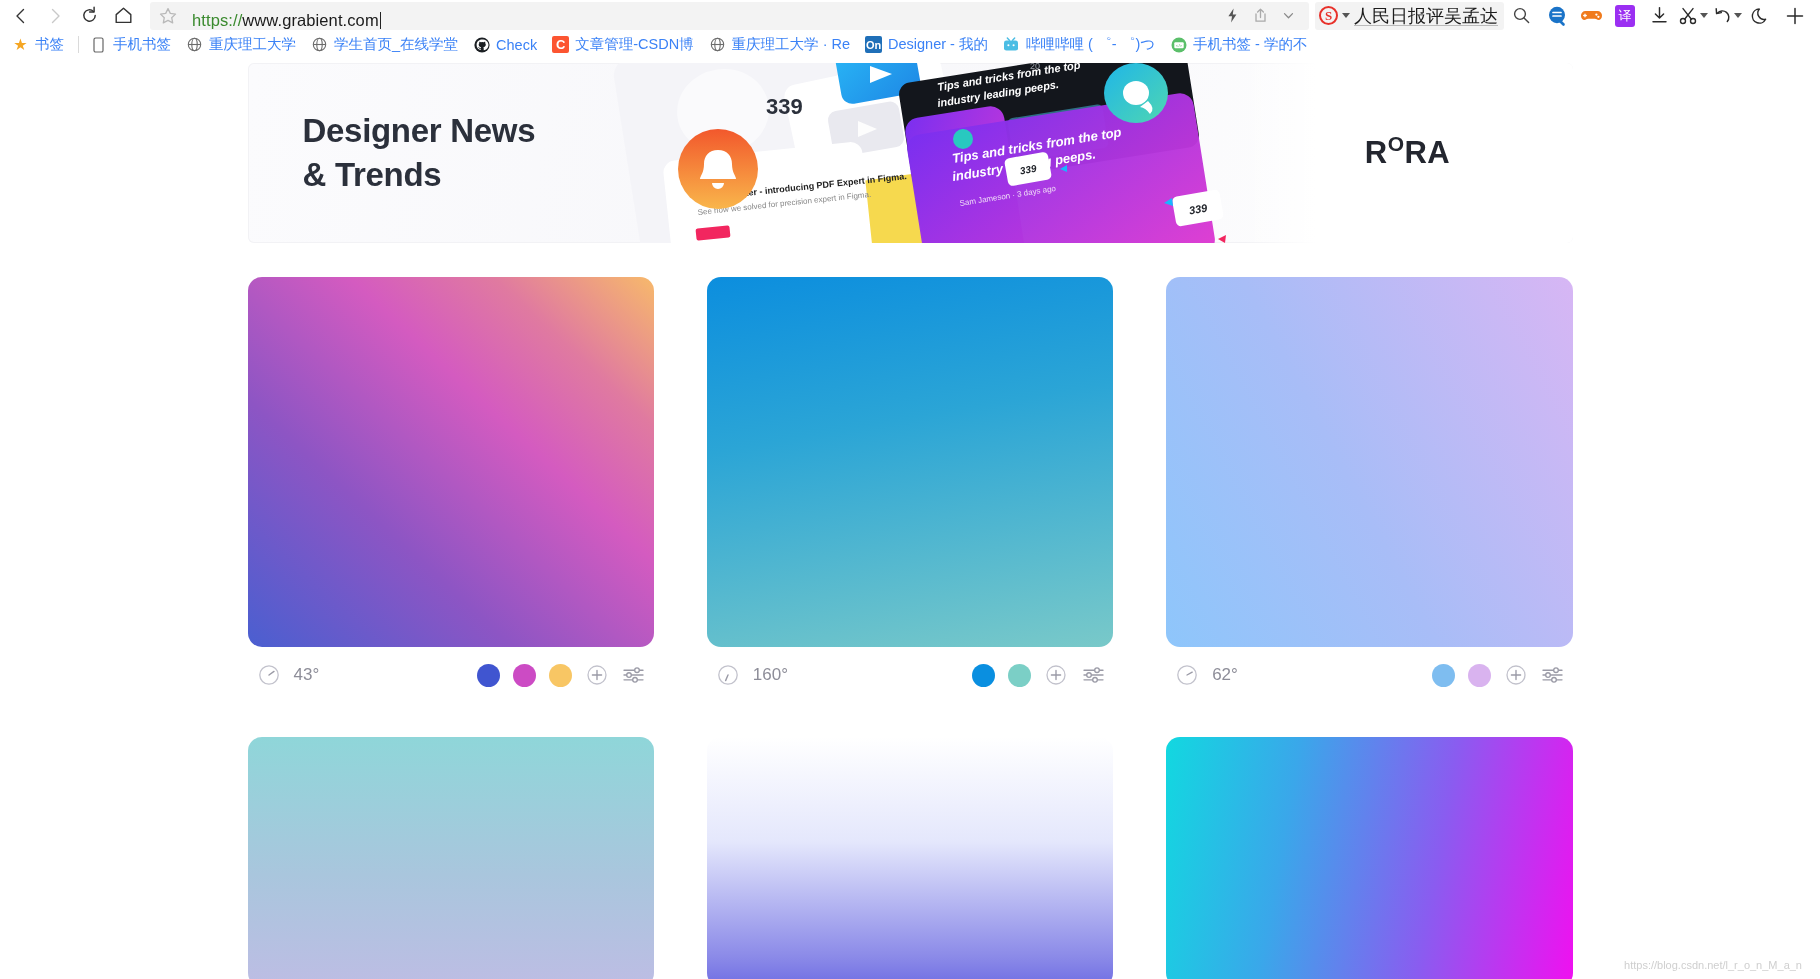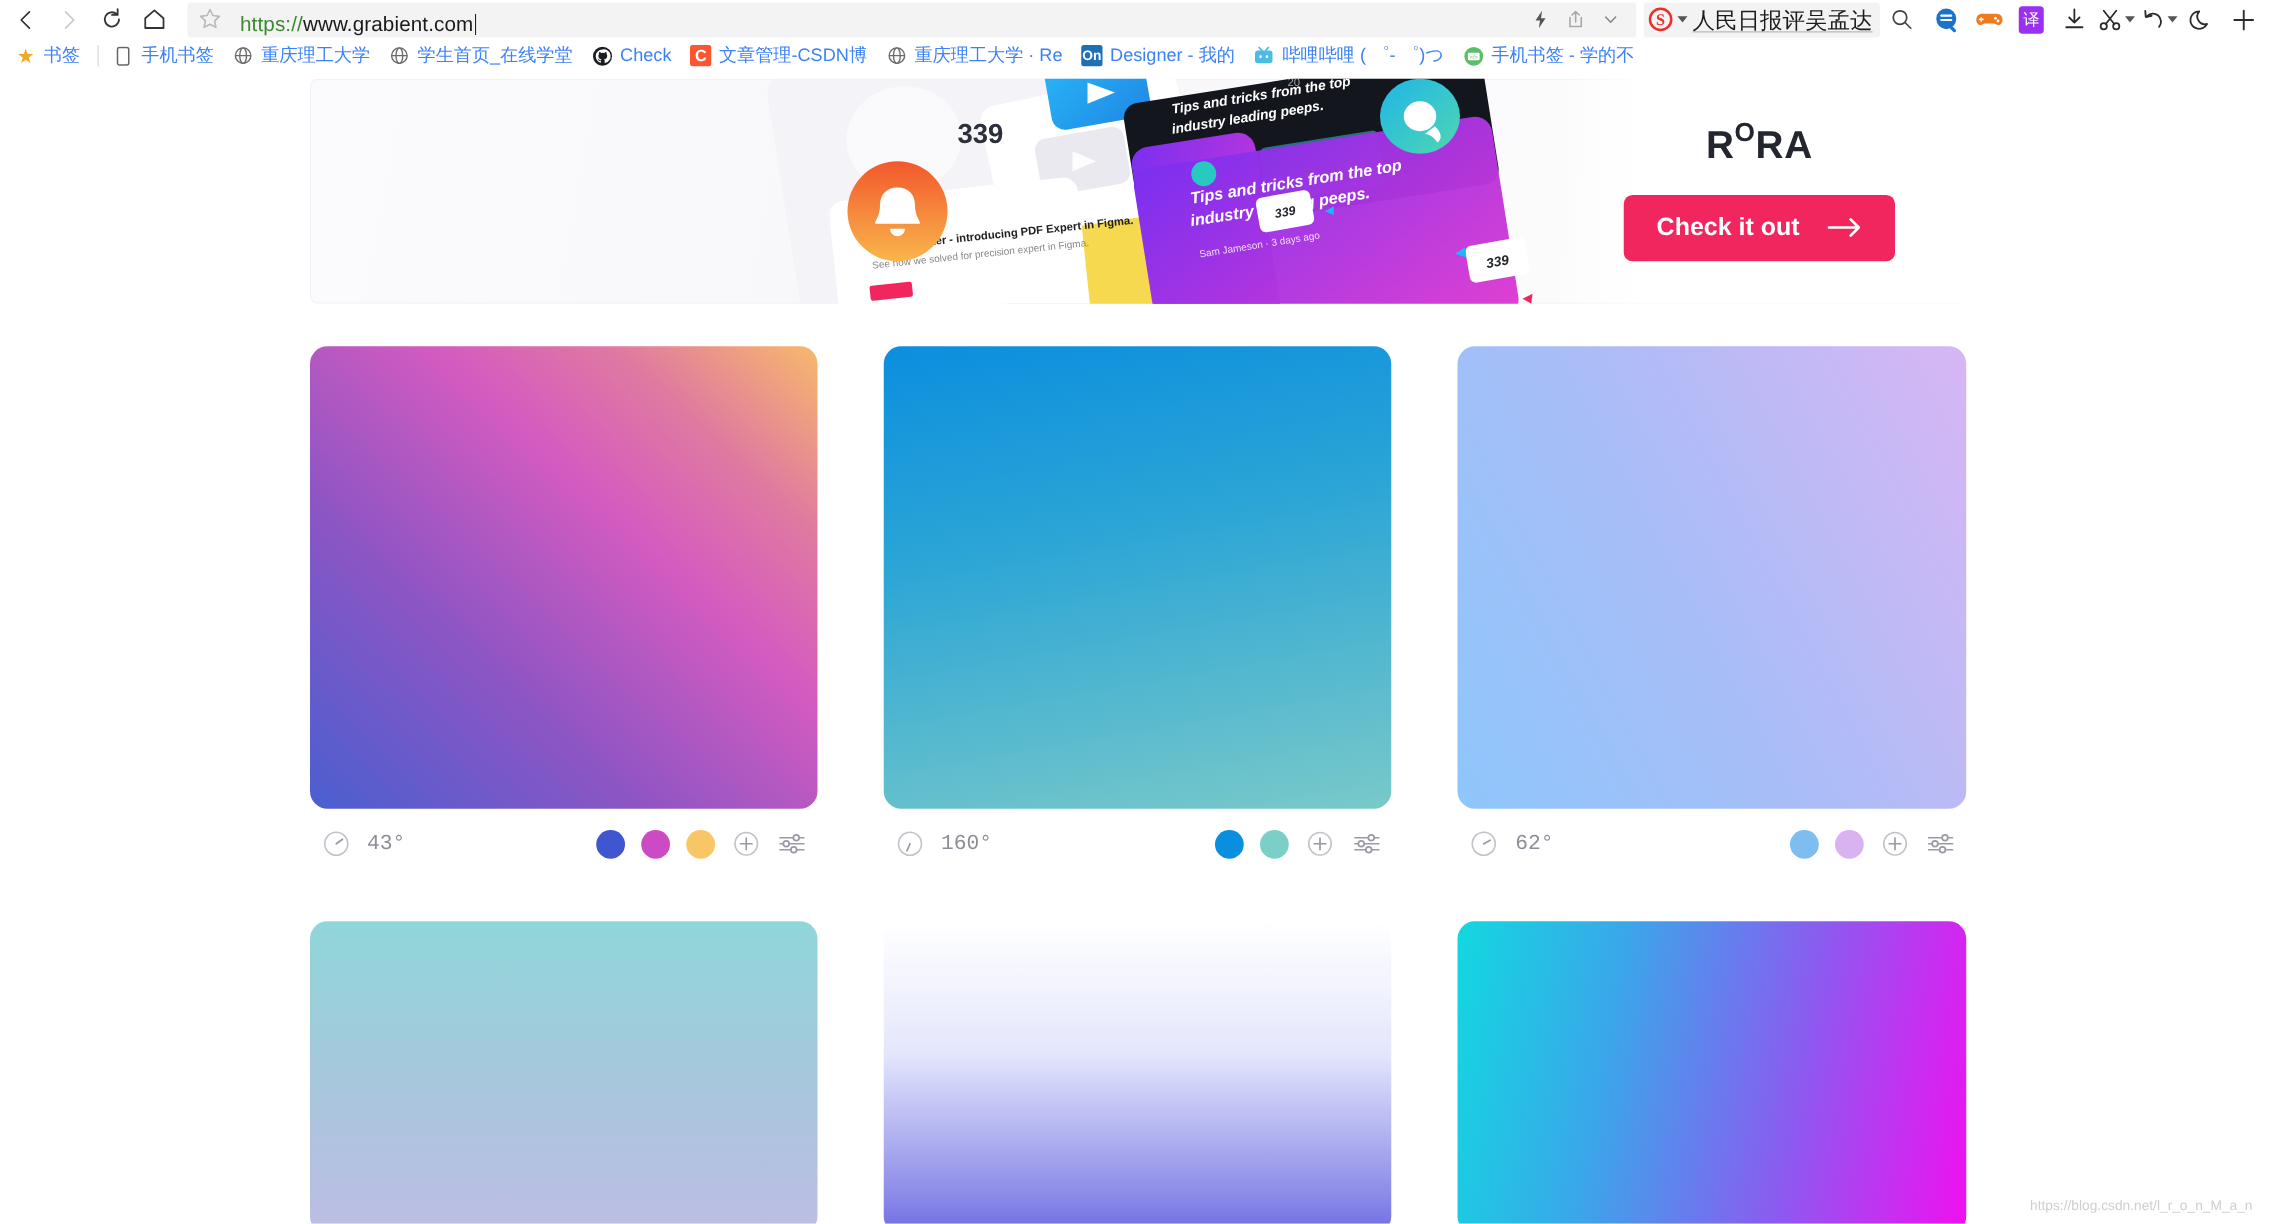--- a/index.html
+++ b/index.html
@@ -268,21 +268,20 @@
   .card { display: flex; flex-direction: column; }
   .swatch {
     height: 370px;
     border-radius: 14px;
   }
   .card-controls {
     display: flex;
     align-items: center;
     height: 56px;
     padding: 0 8px 0 9px;
-    font-family: Liberation Mono, monospace;
   }
   .angle-group {
     display: flex;
     align-items: center;
     gap: 13px;
   }
   .angle-val {
     font-size: 17px;
     color: #8d8d98;
   }
@@ -527,20 +526,24 @@
     </span>
     <span class="bm-label">手机书签 - 学的不</span>
   </div>
 </div>
 
 <div class="page">
   <div class="page-inner">
 
     <div class="ad-banner">
 
+      <div class="ad-left">
+        <div class="ad-title">Designer News
+&amp; Trends</div>
+      </div>
 
       <svg class="ad-art" viewBox="0 0 700 215">
         <defs>
           <linearGradient id="gPurp" x1="0" y1="0" x2="1" y2="1">
             <stop offset="0" stop-color="#7a2ff0"></stop>
               <stop offset="1" stop-color="#e03ad0"></stop>
           </linearGradient>
           <linearGradient id="gBell" x1="0" y1="0" x2="0" y2="1">
             <stop offset="0" stop-color="#f2582c"></stop>
               <stop offset="1" stop-color="#f9b64b"></stop>
@@ -596,26 +599,20 @@
         <path d="M610 188 l8 -4 l-1 8 z" fill="#f2265f"></path>
         <path d="M452 118 l7 -4 l0 7 z" fill="#19b6ff"></path>
       </svg>
 
       <div class="ad-right">
         <div class="rora-logo">
           <span>R</span>
             <span class="sup">O</span>
             <span>RA</span>
         </div>
-        <button class="cta-btn">
-          <span>Check it out</span>
-          <svg width="28" height="18" viewBox="0 0 28 18">
-            <path d="M1 9 H25 M18.5 2.5 L25 9 L18.5 15.5" fill="none" stroke="#ffffff" stroke-width="2.1" stroke-linecap="round" stroke-linejoin="round"></path>
-          </svg>
-        </button>
       </div>
     </div>
 
     <div class="grid">
 
       <div class="card">
         <div class="swatch" style="background-image: linear-gradient(43deg, rgb(74, 95, 208) 0%, rgb(141, 85, 196) 33%, rgb(212, 91, 192) 62%, rgb(224, 122, 160) 80%, rgb(247, 185, 107) 100%);"></div>
         <div class="card-controls">
           <div class="angle-group">
             <span class="icon-btn">

